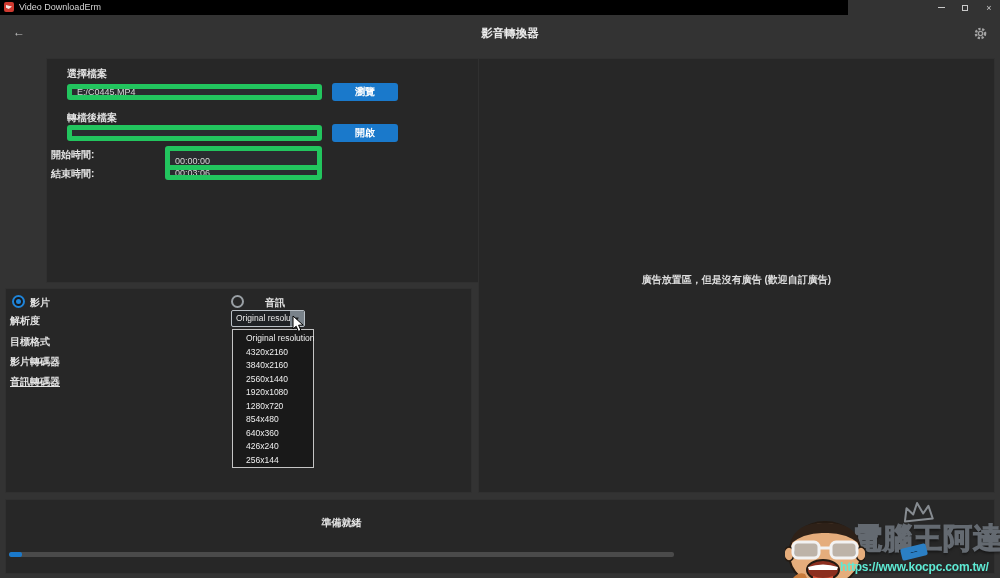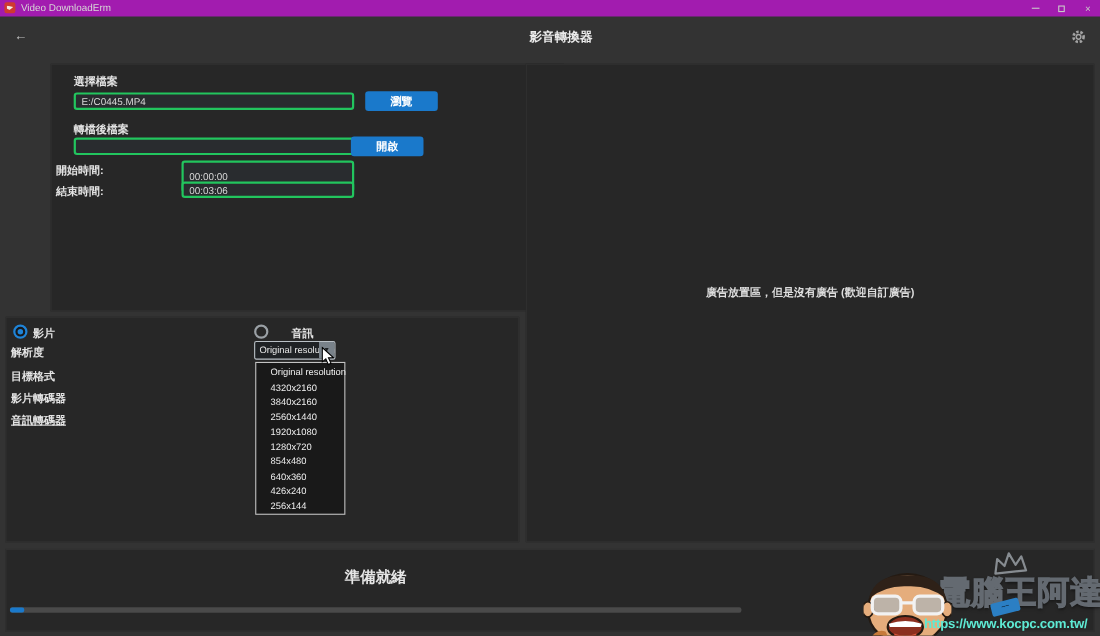--- a/index.html
+++ b/index.html
@@ -2,21 +2,21 @@
 <html><head>
 <meta charset="utf-8">
 <style>
   * { margin:0; padding:0; box-sizing:border-box; }
   html,body { width:1000px; height:578px; overflow:hidden; background:#333333;
               font-family:"Liberation Sans", sans-serif; }
   .abs { position:absolute; }
   #stage { position:relative; width:1000px; height:578px; background:#333333; }
 
   
-  #titlebar { left:0; top:0; width:1000px; height:15px; background:#a21caf; z-index:10; }
+  #titlebar { left:0; top:0; width:848px; height:15px; background:#000000; z-index:10; }
   #app-icon { left:4px; top:2px; width:10px; height:10px; background:#cf3a30; border-radius:2px; }
   #app-icon:before { content:""; position:absolute; left:2px; top:3px; width:6px; height:4px;
                      background:#f3e9e4; clip-path:polygon(0 0,100% 35%,45% 100%,0 70%); }
   #app-name { left:19px; top:0; height:15px; line-height:15px; font-size:9px; color:#d6d6d6; }
   .winbtn { top:0; width:22px; height:15px; display:flex; align-items:center; justify-content:center;
             color:#c9c9c9; font-size:9px; cursor:default; }
   #btn-min { left:930px; } #btn-max { left:954px; } #btn-close { left:978px; }
   #btn-min i { display:block; width:7px; height:1px; background:#c9c9c9; }
   #btn-max i { display:block; width:6px; height:6px; border:1px solid #c9c9c9; }
 
@@ -29,21 +29,21 @@
 
   
   .panel { background:#272727; border:1px solid #303030; }
   #panel-file    { left:5px;   top:58px;  width:467px; height:225px;margin-left:41px; }
   #panel-options { left:5px;   top:288px; width:467px; height:205px; }
   #panel-ad      { left:478px; top:58px;  width:517px; height:435px; }
   #panel-status  { left:5px;   top:499px; width:990px; height:75px; }
 
   
   .lbl { font-size:10px; font-weight:bold; color:#e3e3e3; white-space:nowrap; }
-  .inp { background:#292c2f; border:2px solid #22c55e; border-radius:3px; color:#d8d8d8;
+  .inp { background:#292c2f; border:5px solid #22c55e; border-radius:3px; color:#d8d8d8;
          font-size:9px; padding:0 5px; font-family:"Liberation Sans", sans-serif; outline:none; }
   .btn-blue { background:#1a79cb; border:none; border-radius:3px; color:#ffffff;
               font-size:10px; font-weight:bold; cursor:pointer;
               font-family:"Liberation Sans", sans-serif; }
 
   
   .radio { width:13px; height:13px; border-radius:50%; position:absolute; }
   .radio.sel { border:2px solid #1f84d8; background:#17191c; }
   .radio.sel:after { content:""; position:absolute; left:2px; top:2px; width:5px; height:5px;
                      border-radius:50%; background:#1f84d8; }
@@ -56,25 +56,25 @@
                      font-size:8.5px; color:#e8e8e8; white-space:nowrap; }
   #res-arrow { position:absolute; right:0; top:0; width:14px; height:15px; background:#79828a;
                border-radius:0 1px 1px 0; color:#1d2023; font-size:7px; text-align:center;
                line-height:15px; }
   #res-list { left:226px; top:40px; width:82px; height:139px; background:#191919;
               border:1px solid #c4c4c4; z-index:20; padding-top:2px; }
   .res-item { height:13.5px; line-height:13.5px; padding-left:13px; font-size:8.5px;
               color:#efefef; cursor:pointer; white-space:nowrap; }
 
   
-  #ad-text { left:0; top:200px; width:100%; text-align:center; font-size:10px;
+  #ad-text { left:0; top:214px; width:100%; text-align:center; font-size:10px;
              font-weight:bold; color:#dedede; }
 
   
-  #status-text { left:3px; top:16px; width:665px; text-align:center; font-size:14px;
+  #status-text { left:3px; top:16px; width:665px; text-align:center; font-size:10px;
                  font-weight:bold; color:#e6e6e6; }
   #progress-track { left:3px; top:52px; width:665px; height:5px; background:#4a4a4a;
                     border-radius:2px; overflow:hidden; }
   #progress-fill { height:100%; background:#1a79cb; border-radius:2px; width:2%; }
 
   
   #watermark { left:780px; top:498px; width:220px; height:80px; z-index:50; pointer-events:none; }
   #wm-name { position:absolute; left:73px; top:21px; font-size:29px; font-weight:bold;
              letter-spacing:1px; color:#2b2f34; -webkit-text-stroke:1.2px #646a71;
              text-shadow:0 2px 3px rgba(0,0,0,0.55); white-space:nowrap; }
@@ -116,21 +116,21 @@
     </svg>
   </div>
 
   <div id="panel-file" class="abs panel">
     <div class="abs lbl" style="left:20px; top:8px;">選擇檔案</div>
     <input class="abs inp" style="left: 20px; top: 25px; width: 255px; height: 16px;" value="E:/C0445.MP4">
     <button class="abs btn-blue" style="left:285px; top:24px; width:66px; height:18px;">瀏覽</button>
 
     <div class="abs lbl" style="left:20px; top:52px;">轉檔後檔案</div>
     <input class="abs inp" style="left: 20px; top: 66px; width: 255px; height: 16px;" value="">
-    <button class="abs btn-blue" style="left:272px; top:65px; width:66px; height:18px;">開啟</button>
+    <button class="abs btn-blue" style="left:285px; top:65px; width:66px; height:18px;">開啟</button>
 
     <div class="abs lbl" style="left:4px; top:89px;">開始時間:</div>
     <input class="abs inp" style="left: 118px; top: 87px; width: 157px; height: 29px;" value="00:00:00">
 
     <div class="abs lbl" style="left:4px; top:108px;">結束時間:</div>
     <input class="abs inp" style="left: 118px; top: 106px; width: 157px; height: 15px;" value="00:03:06">
   </div>
 
   <div id="panel-options" class="abs panel">
     <span class="radio sel" style="left:6px; top:6px;"></span>

